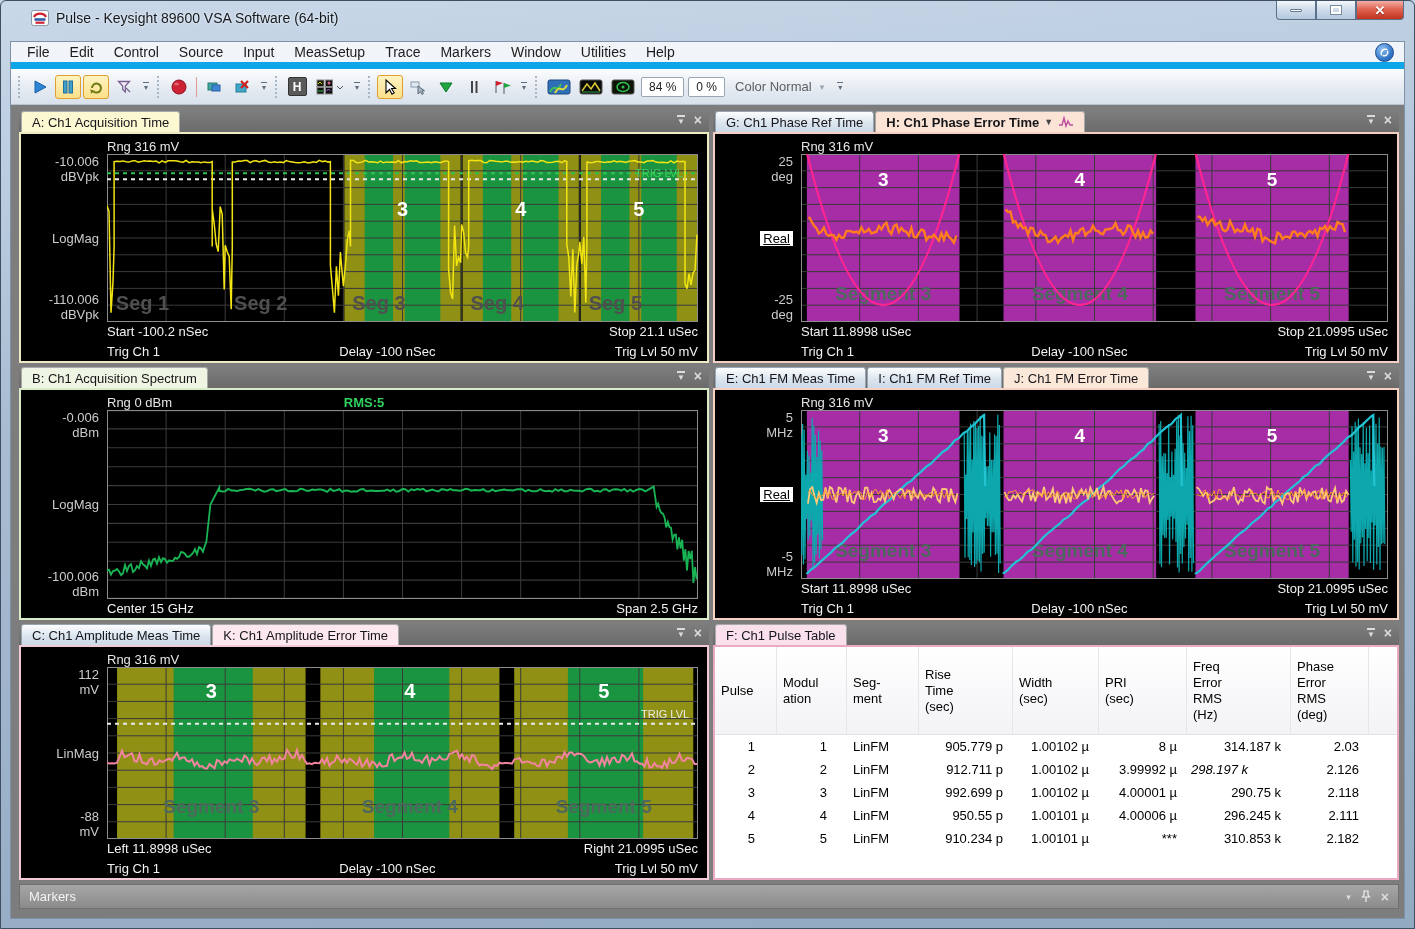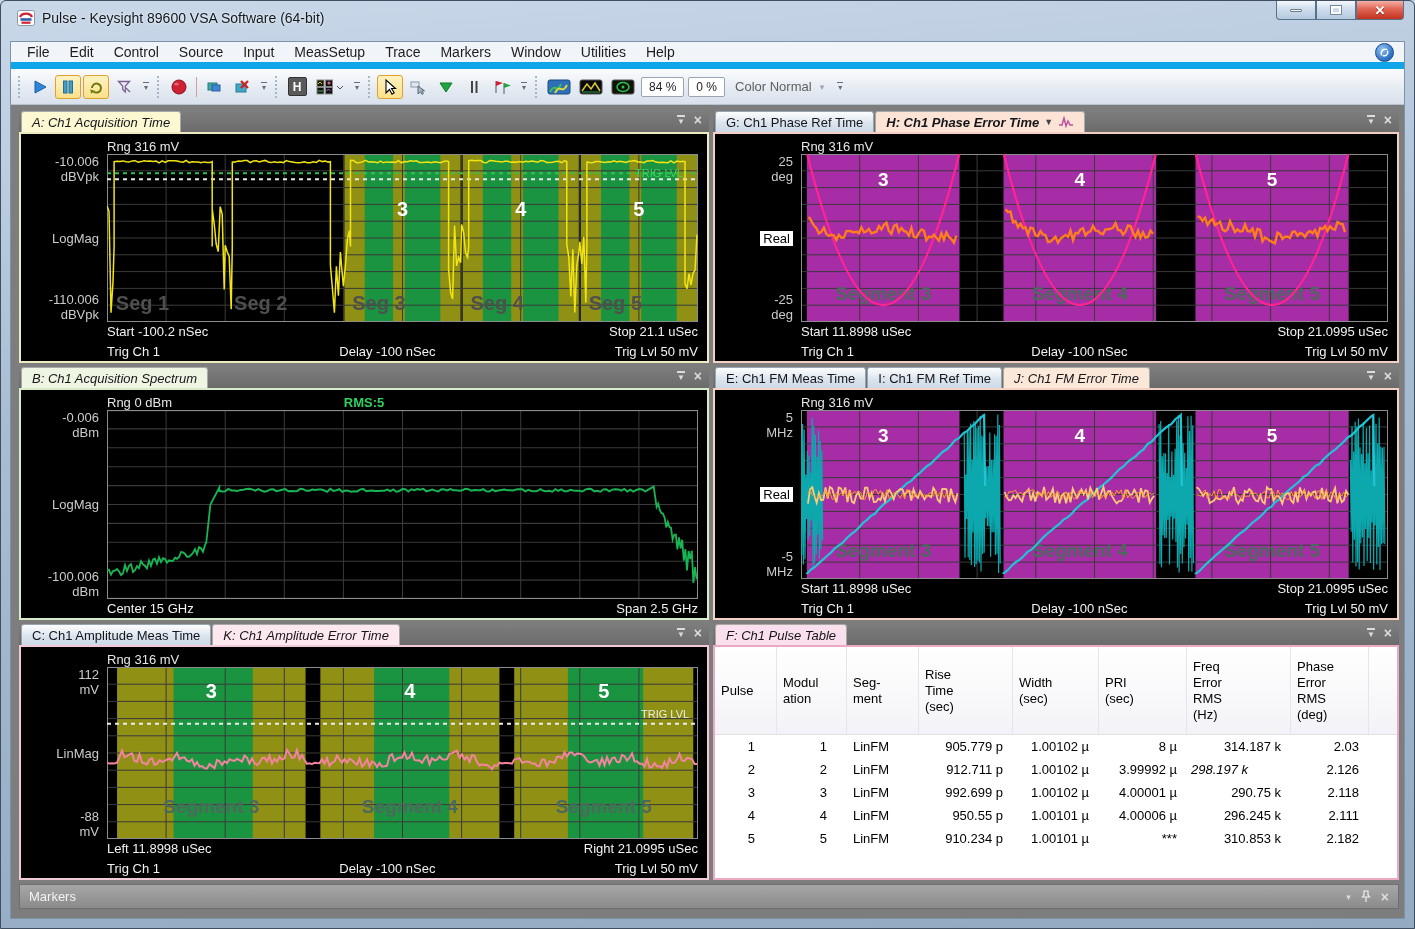--- a/index.html
+++ b/index.html
@@ -5,21 +5,21 @@
   * { margin:0; padding:0; box-sizing:border-box; }
   html,body { width:1415px; height:929px; overflow:hidden; }
   body {
     position:relative;
     font-family:"Liberation Sans", sans-serif;
     background:linear-gradient(175deg,#c9d8e9 0%,#a9bdd2 40%,#93aac3 100%);
     border:1px solid #3f4e60;
     border-radius:6px 6px 0 0;
   }
   
-  .titlebar { position:absolute; left:4px; top:0; right:0; height:40px; display:flex; align-items:flex-start; padding:9px 10px 0 12px; }
+  .titlebar { position:absolute; left:18px; top:0; right:0; height:40px; display:flex; align-items:flex-start; padding:9px 10px 0 12px; }
   .appicon { width:18px; height:16px; margin-right:7px; }
   .title-text { font-size:14px; color:#14181d; text-shadow:0 0 3px rgba(255,255,255,.9); line-height:17px; }
   .winbtns { position:absolute; right:10px; top:0; display:flex; }
   .winbtn { width:40px; height:19px; border:1px solid #5a7088; border-top:none; display:flex; align-items:center; justify-content:center;
     background:linear-gradient(#f4f8fc,#cfdded 45%,#b4c8dd); color:#fff; font-size:11px; }
   .winbtn.min { border-radius:0 0 0 4px; }
   .winbtn.close { width:48px; border-radius:0 0 4px 0; background:linear-gradient(#f4b0a6,#e06453 45%,#c3331f); }
   .glyph-min { width:12px; height:3px; background:#fff; border:1px solid #6a7a8a; border-radius:1px; }
   .glyph-restore { width:10px; height:8px; border:2px solid #fff; outline:1px solid #7a8a9a; background:transparent; }
   .glyph-x { color:#fff; font-weight:bold; font-size:13px; text-shadow:0 1px 1px #802010; }
@@ -47,35 +47,35 @@
   #panel-GH { left:702px; top:5px;   width:686px; height:253px; --theme:#f2cfc2; --tabbg:#fbe3d6; }
   #panel-B  { left:8px;   top:261px; width:690px; height:254px; --theme:#d9ecca; --tabbg:#eef5e2; }
   #panel-EIJ{ left:702px; top:261px; width:686px; height:254px; --theme:#f5d2c2; --tabbg:#fbe8d8; }
   #panel-CK { left:8px;   top:518px; width:690px; height:257px; --theme:#f2c9d6; --tabbg:#fce8ee; }
   #panel-F  { left:702px; top:518px; width:686px; height:257px; --theme:#eba9c4; --tabbg:#f9e0ec; }
   .tabbar { height:22px; background:linear-gradient(#7e7e7e,#6b6b6b); display:flex; align-items:flex-end; padding-left:2px; position:relative; flex:none; }
   .tabs { display:flex; align-items:flex-end; height:100%; }
   .tab { height:21px; display:flex; align-items:center; gap:5px; padding:0 10px; font-size:13px; color:#15151a;
     border:1px solid #98a4b2; border-bottom:none; border-radius:3px 3px 0 0; margin-right:1px;
     background:linear-gradient(#fdfefe,#dbe5ef 55%,#ccd9e7); white-space:nowrap; }
-  .tab.active { background:var(--tabbg); border-color:#a8a8a8;font-style:italic; }
+  .tab.active { background:var(--tabbg); border-color:#a8a8a8; }
   .tab.bold { font-weight:bold; }
   .tab .tab-dd { font-size:9px; color:#444; }
   .tab-ctrls { position:absolute; right:7px; top:4px; display:flex; gap:9px; align-items:center; }
   .t-dd { color:#dcdcdc; font-size:8px; line-height:7px; border-top:2px solid #dcdcdc; padding-top:1px; }
   .t-x { color:#dcdcdc; font-size:14px; font-weight:bold; line-height:12px; }
   .panel-body { flex:1; min-height:0; background:#000; border:2px solid var(--theme); display:flex; flex-direction:column; }
   
   .chart { flex:1; min-height:0; display:flex; flex-direction:column; }
   .rng-row { height:20px; flex:none; display:flex; align-items:flex-end; font-size:13px; color:#e6e6e6; padding-left:86px; position:relative; }
   .rms { position:absolute; left:50%; transform:translateX(-50%); color:#2fd05f; font-weight:bold; }
   .plot-row { flex:1; min-height:0; display:flex; padding-right:9px; }
   .yaxis { width:86px; flex:none; display:flex; flex-direction:column; justify-content:space-between; align-items:flex-end; padding-right:8px; color:#cbcbcb; font-size:13px; text-align:right; }
   .ylab span { display:block; line-height:15px; }
-  .ymid.boxed { background:#fff; color:#000; padding:0 3px; }
+  .ymid.boxed { background:#fff; color:#000; padding:0 3px;text-decoration:underline; }
   .plot { flex:1; position:relative; }
   .plot svg { position:absolute; inset:0; width:100%; height:100%; }
   .ann { height:19px; flex:none; display:flex; justify-content:space-between; align-items:center; color:#f2f2f2; font-size:13px; padding-left:86px; padding-right:9px; }
   .ann2 { height:20px; }
   
   .ptable { flex:1; min-height:0; background:#fff; color:#000; font-size:13px; display:flex; flex-direction:column; overflow:hidden; }
   .pt-head { display:flex; background:linear-gradient(#ffffff,#f3f3f7); border-bottom:1px solid #e2e2e6; height:88px; flex:none; }
   .pt-hcell { padding:4px 6px; white-space:pre-line; border-right:1px solid #e6e6ea; display:flex; align-items:center; line-height:16px; }
   .pt-row { display:flex; height:23px; align-items:center; flex:none; }
   .pt-cell { padding:0 10px 0 4px; }

